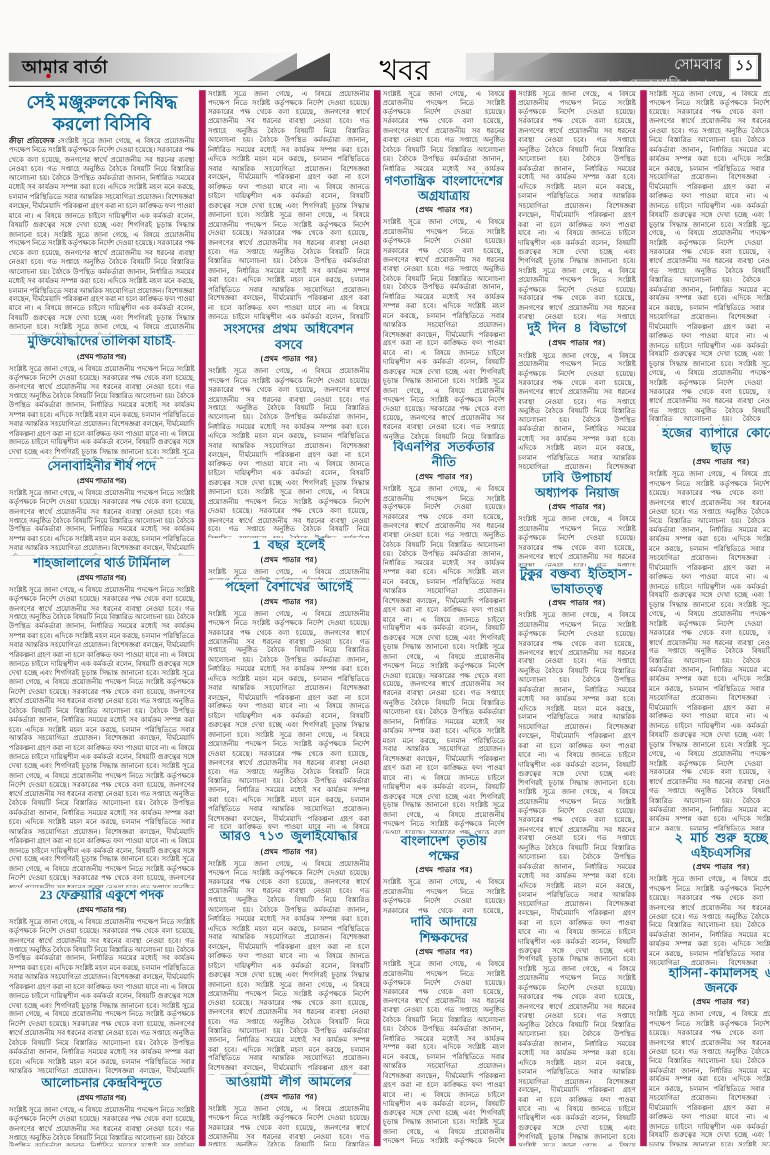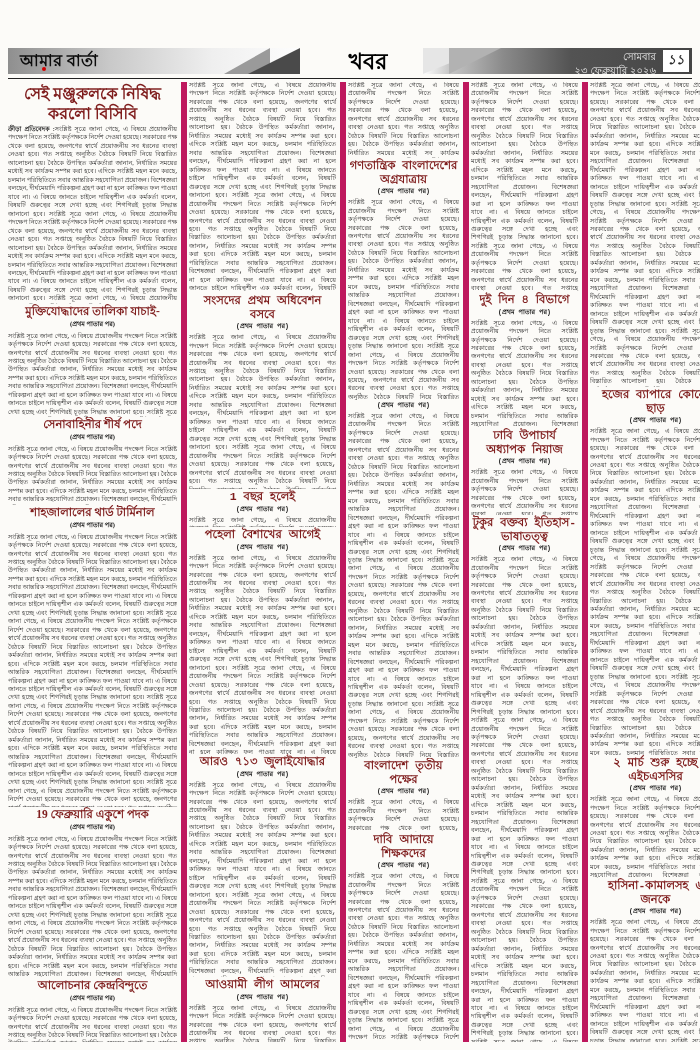--- a/index.html
+++ b/index.html
@@ -24,55 +24,55 @@
     position:absolute;right:30px;top:0;width:46px;height:26px;
     background:#9a9a9a;clip-path:polygon(0 100%,100% 0,100% 100%);
   }
   .masthead-title{
     position:relative;padding-left:12px;font-weight:bold;font-size:16px;
     color:#0d0d0d;letter-spacing:.5px;
   }
   .masthead-dot{position:absolute;left:34px;bottom:3px;width:4px;height:4px;background:#d50000;border-radius:50%;}
   .section-title{
     position:absolute;left:310px;top:-4px;width:100px;text-align:center;
-    font-size:22px;font-weight:bold;color:#000;
+    font-size:26px;font-weight:normal;color:#000;
   }
   .date-banner{
     position:absolute;left:415px;top:0;width:269px;height:26px;
     background:linear-gradient(90deg,#ffffff 0%,#c6c6c6 10%,#8a8a8a 30%,#535353 55%,#454545 100%);
   }
   .date-banner .swoosh-light{
     position:absolute;left:0;top:0;width:64px;height:26px;
     background:#e6e6e6;clip-path:polygon(0 0,100% 0,0 100%);
   }
   .date-banner .swoosh-light2{
     position:absolute;left:26px;top:0;width:52px;height:26px;
     background:#b2b2b2;clip-path:polygon(0 0,100% 0,0 100%);
   }
   .date-text{
     position:absolute;right:36px;top:2px;text-align:right;color:#f2f2f2;
-    font-size:10px;line-height:1.35;font-family:"Liberation Sans",sans-serif;
+    font-size:13px;line-height:1.35;font-family:"Liberation Sans",sans-serif;
   }
   .page-number-box{
     position:absolute;right:4px;top:3px;width:24px;height:20px;background:#fff;
     outline:1px solid #fff;display:flex;align-items:flex-end;justify-content:center;
     font-size:13px;font-weight:bold;color:#2b2b2b;font-style:italic;
   }
   #header-rule{position:absolute;left:8px;top:78px;width:684px;height:0;border-top:1px solid #222;}
   
   #columns{
     position:absolute;left:8px;top:82px;width:684px;height:960px;
     display:flex;gap:3px;
   }
   .col{flex:none;height:960px;}
   .col + .col{border-left:6px solid #be185d;padding-left:2px;font-family:Liberation Mono, monospace;}
   .article{overflow:hidden;box-sizing:border-box;padding:0 1px 2px 0;}
   .article h2{
     margin:1px 0 0;font-size:11.5px;line-height:1.18;font-weight:bold;
-    text-align:center;color:#7f1d1d;
+    text-align:center;color:#0369a1;
   }
   .article h2.big{font-size:16px;line-height:1.25;margin:2px 0 1px;}
   .article .cont{
     font-size:6.5px;font-weight:bold;text-align:center;margin:0 0 2px;color:#111;
   }
   .article .body{
     font-size:6.3px;line-height:1.345;text-align:justify;color:#1c1c1c;
     word-break:break-word;
   }
   .article .body b.rep{font-weight:bold;}
@@ -120,21 +120,21 @@
           <h2>সেনাবাহিনীর শীর্ষ পদে</h2>
           <div class="cont">(প্রথম পাতার পর)</div>
           <div class="body">সংশ্লিষ্ট সূত্রে জানা গেছে, এ বিষয়ে প্রয়োজনীয় পদক্ষেপ নিতে সংশ্লিষ্ট কর্তৃপক্ষকে নির্দেশ দেওয়া হয়েছে। সরকারের পক্ষ থেকে বলা হয়েছে, জনগণের স্বার্থে প্রয়োজনীয় সব ধরনের ব্যবস্থা নেওয়া হবে। গত সপ্তাহে অনুষ্ঠিত বৈঠকে বিষয়টি নিয়ে বিস্তারিত আলোচনা হয়। বৈঠকে উপস্থিত কর্মকর্তারা জানান, নির্ধারিত সময়ের মধ্যেই সব কার্যক্রম সম্পন্ন করা হবে। এদিকে সংশ্লিষ্ট মহল মনে করছে, চলমান পরিস্থিতিতে সবার আন্তরিক সহযোগিতা প্রয়োজন। বিশেষজ্ঞরা বলছেন, দীর্ঘমেয়াদি পরিকল্পনা গ্রহণ করা না হলে কাঙ্ক্ষিত ফল পাওয়া যাবে না। এ বিষয়ে জানতে চাইলে দায়িত্বশীল এক কর্মকর্তা বলেন, বিষয়টি গুরুত্বের সঙ্গে দেখা হচ্ছে এবং শিগগিরই চূড়ান্ত সিদ্ধান্ত জানানো হবে। সংশ্লিষ্ট সূত্রে জানা গেছে, এ বিষয়ে প্রয়োজনীয় পদক্ষেপ নিতে সংশ্লিষ্ট কর্তৃপক্ষকে নির্দেশ দেওয়া হয়েছে। সরকারের পক্ষ থেকে বলা হয়েছে, জনগণের স্বার্থে প্রয়োজনীয় সব ধরনের ব্যবস্থা নেওয়া হবে। গত সপ্তাহে অনুষ্ঠিত বৈঠকে বিষয়টি নিয়ে বিস্তারিত আলোচনা হয়। বৈঠকে উপস্থিত কর্মকর্তারা জানান, নির্ধারিত সময়ের মধ্যেই সব কার্যক্রম সম্পন্ন করা হবে। এদিকে সংশ্লিষ্ট মহল মনে করছে, চলমান পরিস্থিতিতে সবার আন্তরিক সহযোগিতা প্রয়োজন। বিশেষজ্ঞরা বলছেন, দীর্ঘমেয়াদি পরিকল্পনা গ্রহণ করা না হলে কাঙ্ক্ষিত ফল পাওয়া যাবে না। এ বিষয়ে জানতে চাইলে দায়িত্বশীল এক কর্মকর্তা বলেন, বিষয়টি গুরুত্বের সঙ্গে দেখা হচ্ছে এবং শিগগিরই চূড়ান্ত সিদ্ধান্ত জানানো হবে। </div>
         </div>
         <div class="article" style="height: 302px;">
           <h2>শাহজালালের থার্ড টার্মিনাল</h2>
           <div class="cont">(প্রথম পাতার পর)</div>
           <div class="body">সংশ্লিষ্ট সূত্রে জানা গেছে, এ বিষয়ে প্রয়োজনীয় পদক্ষেপ নিতে সংশ্লিষ্ট কর্তৃপক্ষকে নির্দেশ দেওয়া হয়েছে। সরকারের পক্ষ থেকে বলা হয়েছে, জনগণের স্বার্থে প্রয়োজনীয় সব ধরনের ব্যবস্থা নেওয়া হবে। গত সপ্তাহে অনুষ্ঠিত বৈঠকে বিষয়টি নিয়ে বিস্তারিত আলোচনা হয়। বৈঠকে উপস্থিত কর্মকর্তারা জানান, নির্ধারিত সময়ের মধ্যেই সব কার্যক্রম সম্পন্ন করা হবে। এদিকে সংশ্লিষ্ট মহল মনে করছে, চলমান পরিস্থিতিতে সবার আন্তরিক সহযোগিতা প্রয়োজন। বিশেষজ্ঞরা বলছেন, দীর্ঘমেয়াদি পরিকল্পনা গ্রহণ করা না হলে কাঙ্ক্ষিত ফল পাওয়া যাবে না। এ বিষয়ে জানতে চাইলে দায়িত্বশীল এক কর্মকর্তা বলেন, বিষয়টি গুরুত্বের সঙ্গে দেখা হচ্ছে এবং শিগগিরই চূড়ান্ত সিদ্ধান্ত জানানো হবে। সংশ্লিষ্ট সূত্রে জানা গেছে, এ বিষয়ে প্রয়োজনীয় পদক্ষেপ নিতে সংশ্লিষ্ট কর্তৃপক্ষকে নির্দেশ দেওয়া হয়েছে। সরকারের পক্ষ থেকে বলা হয়েছে, জনগণের স্বার্থে প্রয়োজনীয় সব ধরনের ব্যবস্থা নেওয়া হবে। গত সপ্তাহে অনুষ্ঠিত বৈঠকে বিষয়টি নিয়ে বিস্তারিত আলোচনা হয়। বৈঠকে উপস্থিত কর্মকর্তারা জানান, নির্ধারিত সময়ের মধ্যেই সব কার্যক্রম সম্পন্ন করা হবে। এদিকে সংশ্লিষ্ট মহল মনে করছে, চলমান পরিস্থিতিতে সবার আন্তরিক সহযোগিতা প্রয়োজন। বিশেষজ্ঞরা বলছেন, দীর্ঘমেয়াদি পরিকল্পনা গ্রহণ করা না হলে কাঙ্ক্ষিত ফল পাওয়া যাবে না। এ বিষয়ে জানতে চাইলে দায়িত্বশীল এক কর্মকর্তা বলেন, বিষয়টি গুরুত্বের সঙ্গে দেখা হচ্ছে এবং শিগগিরই চূড়ান্ত সিদ্ধান্ত জানানো হবে। সংশ্লিষ্ট সূত্রে জানা গেছে, এ বিষয়ে প্রয়োজনীয় পদক্ষেপ নিতে সংশ্লিষ্ট কর্তৃপক্ষকে নির্দেশ দেওয়া হয়েছে। সরকারের পক্ষ থেকে বলা হয়েছে, জনগণের স্বার্থে প্রয়োজনীয় সব ধরনের ব্যবস্থা নেওয়া হবে। গত সপ্তাহে অনুষ্ঠিত বৈঠকে বিষয়টি নিয়ে বিস্তারিত আলোচনা হয়। বৈঠকে উপস্থিত কর্মকর্তারা জানান, নির্ধারিত সময়ের মধ্যেই সব কার্যক্রম সম্পন্ন করা হবে। এদিকে সংশ্লিষ্ট মহল মনে করছে, চলমান পরিস্থিতিতে সবার আন্তরিক সহযোগিতা প্রয়োজন। বিশেষজ্ঞরা বলছেন, দীর্ঘমেয়াদি পরিকল্পনা গ্রহণ করা না হলে কাঙ্ক্ষিত ফল পাওয়া যাবে না। এ বিষয়ে জানতে চাইলে দায়িত্বশীল এক কর্মকর্তা বলেন, বিষয়টি গুরুত্বের সঙ্গে দেখা হচ্ছে এবং শিগগিরই চূড়ান্ত সিদ্ধান্ত জানানো হবে। সংশ্লিষ্ট সূত্রে জানা গেছে, এ বিষয়ে প্রয়োজনীয় পদক্ষেপ নিতে সংশ্লিষ্ট কর্তৃপক্ষকে নির্দেশ দেওয়া হয়েছে। সরকারের পক্ষ থেকে বলা হয়েছে, জনগণের স্বার্থে প্রয়োজনীয় সব ধরনের ব্যবস্থা নেওয়া হবে। গত সপ্তাহে অনুষ্ঠিত বৈঠকে বিষয়টি নিয়ে বিস্তারিত আলোচনা হয়। বৈঠকে উপস্থিত কর্মকর্তারা জানান, নির্ধারিত সময়ের মধ্যেই সব কার্যক্রম সম্পন্ন করা হবে। এদিকে সংশ্লিষ্ট মহল মনে করছে, চলমান পরিস্থিতিতে সবার আন্তরিক সহযোগিতা প্রয়োজন। বিশেষজ্ঞরা বলছেন, দীর্ঘমেয়াদি পরিকল্পনা গ্রহণ করা না হলে কাঙ্ক্ষিত ফল পাওয়া যাবে না। এ বিষয়ে জানতে চাইলে দায়িত্বশীল এক কর্মকর্তা বলেন, বিষয়টি গুরুত্বের সঙ্গে দেখা হচ্ছে এবং শিগগিরই চূড়ান্ত সিদ্ধান্ত জানানো হবে। </div>
         </div>
         <div class="article" style="height: 171px;">
-          <h2>19 ফেব্রুয়ারি একুশে পদক</h2>
+          <h2>23 ফেব্রুয়ারি একুশে পদক</h2>
           <div class="cont">(প্রথম পাতার পর)</div>
           <div class="body">সংশ্লিষ্ট সূত্রে জানা গেছে, এ বিষয়ে প্রয়োজনীয় পদক্ষেপ নিতে সংশ্লিষ্ট কর্তৃপক্ষকে নির্দেশ দেওয়া হয়েছে। সরকারের পক্ষ থেকে বলা হয়েছে, জনগণের স্বার্থে প্রয়োজনীয় সব ধরনের ব্যবস্থা নেওয়া হবে। গত সপ্তাহে অনুষ্ঠিত বৈঠকে বিষয়টি নিয়ে বিস্তারিত আলোচনা হয়। বৈঠকে উপস্থিত কর্মকর্তারা জানান, নির্ধারিত সময়ের মধ্যেই সব কার্যক্রম সম্পন্ন করা হবে। এদিকে সংশ্লিষ্ট মহল মনে করছে, চলমান পরিস্থিতিতে সবার আন্তরিক সহযোগিতা প্রয়োজন। বিশেষজ্ঞরা বলছেন, দীর্ঘমেয়াদি পরিকল্পনা গ্রহণ করা না হলে কাঙ্ক্ষিত ফল পাওয়া যাবে না। এ বিষয়ে জানতে চাইলে দায়িত্বশীল এক কর্মকর্তা বলেন, বিষয়টি গুরুত্বের সঙ্গে দেখা হচ্ছে এবং শিগগিরই চূড়ান্ত সিদ্ধান্ত জানানো হবে। সংশ্লিষ্ট সূত্রে জানা গেছে, এ বিষয়ে প্রয়োজনীয় পদক্ষেপ নিতে সংশ্লিষ্ট কর্তৃপক্ষকে নির্দেশ দেওয়া হয়েছে। সরকারের পক্ষ থেকে বলা হয়েছে, জনগণের স্বার্থে প্রয়োজনীয় সব ধরনের ব্যবস্থা নেওয়া হবে। গত সপ্তাহে অনুষ্ঠিত বৈঠকে বিষয়টি নিয়ে বিস্তারিত আলোচনা হয়। বৈঠকে উপস্থিত কর্মকর্তারা জানান, নির্ধারিত সময়ের মধ্যেই সব কার্যক্রম সম্পন্ন করা হবে। এদিকে সংশ্লিষ্ট মহল মনে করছে, চলমান পরিস্থিতিতে সবার আন্তরিক সহযোগিতা প্রয়োজন। বিশেষজ্ঞরা বলছেন, দীর্ঘমেয়াদি পরিকল্পনা গ্রহণ করা না হলে কাঙ্ক্ষিত ফল পাওয়া যাবে না। এ বিষয়ে জানতে চাইলে দায়িত্বশীল এক কর্মকর্তা বলেন, বিষয়টি গুরুত্বের সঙ্গে দেখা হচ্ছে এবং শিগগিরই চূড়ান্ত সিদ্ধান্ত জানানো হবে। সংশ্লিষ্ট সূত্রে জানা গেছে, এ বিষয়ে প্রয়োজনীয় পদক্ষেপ নিতে সংশ্লিষ্ট কর্তৃপক্ষকে নির্দেশ দেওয়া হয়েছে। সরকারের পক্ষ থেকে বলা হয়েছে, জনগণের স্বার্থে প্রয়োজনীয় সব ধরনের ব্যবস্থা নেওয়া হবে। গত সপ্তাহে অনুষ্ঠিত বৈঠকে বিষয়টি নিয়ে বিস্তারিত আলোচনা হয়। বৈঠকে উপস্থিত কর্মকর্তারা জানান, নির্ধারিত সময়ের মধ্যেই সব কার্যক্রম সম্পন্ন করা হবে। এদিকে সংশ্লিষ্ট মহল মনে করছে, চলমান পরিস্থিতিতে সবার আন্তরিক সহযোগিতা প্রয়োজন। বিশেষজ্ঞরা বলছেন, দীর্ঘমেয়াদি পরিকল্পনা গ্রহণ করা না হলে কাঙ্ক্ষিত ফল পাওয়া যাবে না। এ বিষয়ে জানতে চাইলে দায়িত্বশীল এক কর্মকর্তা বলেন, বিষয়টি গুরুত্বের সঙ্গে দেখা হচ্ছে এবং শিগগিরই চূড়ান্ত সিদ্ধান্ত জানানো হবে। </div>
         </div>
         <div class="article" style="height: 64px;">
           <h2>আলোচনার কেন্দ্রবিন্দুতে</h2>
           <div class="cont">(প্রথম পাতার পর)</div>
           <div class="body">সংশ্লিষ্ট সূত্রে জানা গেছে, এ বিষয়ে প্রয়োজনীয় পদক্ষেপ নিতে সংশ্লিষ্ট কর্তৃপক্ষকে নির্দেশ দেওয়া হয়েছে। সরকারের পক্ষ থেকে বলা হয়েছে, জনগণের স্বার্থে প্রয়োজনীয় সব ধরনের ব্যবস্থা নেওয়া হবে। গত সপ্তাহে অনুষ্ঠিত বৈঠকে বিষয়টি নিয়ে বিস্তারিত আলোচনা হয়। বৈঠকে উপস্থিত কর্মকর্তারা জানান, নির্ধারিত সময়ের মধ্যেই সব কার্যক্রম সম্পন্ন করা হবে। এদিকে সংশ্লিষ্ট মহল মনে করছে, চলমান পরিস্থিতিতে সবার আন্তরিক সহযোগিতা প্রয়োজন। বিশেষজ্ঞরা বলছেন, দীর্ঘমেয়াদি পরিকল্পনা গ্রহণ করা না হলে কাঙ্ক্ষিত ফল পাওয়া যাবে না। এ বিষয়ে জানতে চাইলে দায়িত্বশীল এক কর্মকর্তা বলেন, বিষয়টি গুরুত্বের সঙ্গে দেখা হচ্ছে এবং শিগগিরই চূড়ান্ত সিদ্ধান্ত জানানো হবে। সংশ্লিষ্ট সূত্রে জানা গেছে, এ বিষয়ে প্রয়োজনীয় পদক্ষেপ নিতে সংশ্লিষ্ট কর্তৃপক্ষকে নির্দেশ দেওয়া হয়েছে। সরকারের পক্ষ থেকে বলা হয়েছে, জনগণের স্বার্থে প্রয়োজনীয় সব ধরনের ব্যবস্থা নেওয়া হবে। গত সপ্তাহে অনুষ্ঠিত বৈঠকে বিষয়টি নিয়ে বিস্তারিত আলোচনা হয়। বৈঠকে উপস্থিত কর্মকর্তারা জানান, নির্ধারিত সময়ের মধ্যেই সব কার্যক্রম সম্পন্ন করা হবে। এদিকে সংশ্লিষ্ট মহল মনে করছে, চলমান পরিস্থিতিতে সবার আন্তরিক সহযোগিতা প্রয়োজন। বিশেষজ্ঞরা বলছেন, দীর্ঘমেয়াদি পরিকল্পনা গ্রহণ করা না হলে কাঙ্ক্ষিত ফল পাওয়া যাবে না। এ বিষয়ে জানতে চাইলে দায়িত্বশীল এক কর্মকর্তা বলেন, বিষয়টি গুরুত্বের সঙ্গে দেখা হচ্ছে এবং শিগগিরই চূড়ান্ত সিদ্ধান্ত জানানো হবে। </div>
         </div>
       </div>
       <div class="col" style="width: 148px;">
@@ -170,20 +170,21 @@
       <div class="col" style="width: 112px;">
         <div class="article" style="height: 76px;">
           <div class="body">সংশ্লিষ্ট সূত্রে জানা গেছে, এ বিষয়ে প্রয়োজনীয় পদক্ষেপ নিতে সংশ্লিষ্ট কর্তৃপক্ষকে নির্দেশ দেওয়া হয়েছে। সরকারের পক্ষ থেকে বলা হয়েছে, জনগণের স্বার্থে প্রয়োজনীয় সব ধরনের ব্যবস্থা নেওয়া হবে। গত সপ্তাহে অনুষ্ঠিত বৈঠকে বিষয়টি নিয়ে বিস্তারিত আলোচনা হয়। বৈঠকে উপস্থিত কর্মকর্তারা জানান, নির্ধারিত সময়ের মধ্যেই সব কার্যক্রম সম্পন্ন করা হবে। এদিকে সংশ্লিষ্ট মহল মনে করছে, চলমান পরিস্থিতিতে সবার আন্তরিক সহযোগিতা প্রয়োজন। বিশেষজ্ঞরা বলছেন, দীর্ঘমেয়াদি পরিকল্পনা গ্রহণ করা না হলে কাঙ্ক্ষিত ফল পাওয়া যাবে না। এ বিষয়ে জানতে চাইলে দায়িত্বশীল এক কর্মকর্তা বলেন, বিষয়টি গুরুত্বের সঙ্গে দেখা হচ্ছে এবং শিগগিরই চূড়ান্ত সিদ্ধান্ত জানানো হবে। সংশ্লিষ্ট সূত্রে জানা গেছে, এ বিষয়ে প্রয়োজনীয় পদক্ষেপ নিতে সংশ্লিষ্ট কর্তৃপক্ষকে নির্দেশ দেওয়া হয়েছে। সরকারের পক্ষ থেকে বলা হয়েছে, জনগণের স্বার্থে প্রয়োজনীয় সব ধরনের ব্যবস্থা নেওয়া হবে। গত সপ্তাহে অনুষ্ঠিত বৈঠকে বিষয়টি নিয়ে বিস্তারিত আলোচনা হয়। বৈঠকে উপস্থিত কর্মকর্তারা জানান, নির্ধারিত সময়ের মধ্যেই সব কার্যক্রম সম্পন্ন করা হবে। এদিকে সংশ্লিষ্ট মহল মনে করছে, চলমান পরিস্থিতিতে সবার আন্তরিক সহযোগিতা প্রয়োজন। বিশেষজ্ঞরা বলছেন, দীর্ঘমেয়াদি পরিকল্পনা গ্রহণ করা না হলে কাঙ্ক্ষিত ফল পাওয়া যাবে না। এ বিষয়ে জানতে চাইলে দায়িত্বশীল এক কর্মকর্তা বলেন, বিষয়টি গুরুত্বের সঙ্গে দেখা হচ্ছে এবং শিগগিরই চূড়ান্ত সিদ্ধান্ত জানানো হবে। </div>
         </div>
         <div class="article" style="height: 242px;">
           <h2>গণতান্ত্রিক বাংলাদেশের অগ্রযাত্রায়</h2>
           <div class="cont">(প্রথম পাতার পর)</div>
           <div class="body">সংশ্লিষ্ট সূত্রে জানা গেছে, এ বিষয়ে প্রয়োজনীয় পদক্ষেপ নিতে সংশ্লিষ্ট কর্তৃপক্ষকে নির্দেশ দেওয়া হয়েছে। সরকারের পক্ষ থেকে বলা হয়েছে, জনগণের স্বার্থে প্রয়োজনীয় সব ধরনের ব্যবস্থা নেওয়া হবে। গত সপ্তাহে অনুষ্ঠিত বৈঠকে বিষয়টি নিয়ে বিস্তারিত আলোচনা হয়। বৈঠকে উপস্থিত কর্মকর্তারা জানান, নির্ধারিত সময়ের মধ্যেই সব কার্যক্রম সম্পন্ন করা হবে। এদিকে সংশ্লিষ্ট মহল মনে করছে, চলমান পরিস্থিতিতে সবার আন্তরিক সহযোগিতা প্রয়োজন। বিশেষজ্ঞরা বলছেন, দীর্ঘমেয়াদি পরিকল্পনা গ্রহণ করা না হলে কাঙ্ক্ষিত ফল পাওয়া যাবে না। এ বিষয়ে জানতে চাইলে দায়িত্বশীল এক কর্মকর্তা বলেন, বিষয়টি গুরুত্বের সঙ্গে দেখা হচ্ছে এবং শিগগিরই চূড়ান্ত সিদ্ধান্ত জানানো হবে। সংশ্লিষ্ট সূত্রে জানা গেছে, এ বিষয়ে প্রয়োজনীয় পদক্ষেপ নিতে সংশ্লিষ্ট কর্তৃপক্ষকে নির্দেশ দেওয়া হয়েছে। সরকারের পক্ষ থেকে বলা হয়েছে, জনগণের স্বার্থে প্রয়োজনীয় সব ধরনের ব্যবস্থা নেওয়া হবে। গত সপ্তাহে অনুষ্ঠিত বৈঠকে বিষয়টি নিয়ে বিস্তারিত আলোচনা হয়। বৈঠকে উপস্থিত কর্মকর্তারা জানান, নির্ধারিত সময়ের মধ্যেই সব কার্যক্রম সম্পন্ন করা হবে। এদিকে সংশ্লিষ্ট মহল মনে করছে, চলমান পরিস্থিতিতে সবার আন্তরিক সহযোগিতা প্রয়োজন। বিশেষজ্ঞরা বলছেন, দীর্ঘমেয়াদি পরিকল্পনা গ্রহণ করা না হলে কাঙ্ক্ষিত ফল পাওয়া যাবে না। এ বিষয়ে জানতে চাইলে দায়িত্বশীল এক কর্মকর্তা বলেন, বিষয়টি গুরুত্বের সঙ্গে দেখা হচ্ছে এবং শিগগিরই চূড়ান্ত সিদ্ধান্ত জানানো হবে। সংশ্লিষ্ট সূত্রে জানা গেছে, এ বিষয়ে প্রয়োজনীয় পদক্ষেপ নিতে সংশ্লিষ্ট কর্তৃপক্ষকে নির্দেশ দেওয়া হয়েছে। সরকারের পক্ষ থেকে বলা হয়েছে, জনগণের স্বার্থে প্রয়োজনীয় সব ধরনের ব্যবস্থা নেওয়া হবে। গত সপ্তাহে অনুষ্ঠিত বৈঠকে বিষয়টি নিয়ে বিস্তারিত আলোচনা হয়। বৈঠকে উপস্থিত কর্মকর্তারা জানান, নির্ধারিত সময়ের মধ্যেই সব কার্যক্রম সম্পন্ন করা হবে। এদিকে সংশ্লিষ্ট মহল মনে করছে, চলমান পরিস্থিতিতে সবার আন্তরিক সহযোগিতা প্রয়োজন। বিশেষজ্ঞরা বলছেন, দীর্ঘমেয়াদি পরিকল্পনা গ্রহণ করা না হলে কাঙ্ক্ষিত ফল পাওয়া যাবে না। এ বিষয়ে জানতে চাইলে দায়িত্বশীল এক কর্মকর্তা বলেন, বিষয়টি গুরুত্বের সঙ্গে দেখা হচ্ছে এবং শিগগিরই চূড়ান্ত সিদ্ধান্ত জানানো হবে। </div>
         </div>
         <div class="article" style="height: 358px;">
+          <h2>বিএনপির সতর্কতার নীতি</h2>
           <div class="cont">(প্রথম পাতার পর)</div>
           <div class="body">সংশ্লিষ্ট সূত্রে জানা গেছে, এ বিষয়ে প্রয়োজনীয় পদক্ষেপ নিতে সংশ্লিষ্ট কর্তৃপক্ষকে নির্দেশ দেওয়া হয়েছে। সরকারের পক্ষ থেকে বলা হয়েছে, জনগণের স্বার্থে প্রয়োজনীয় সব ধরনের ব্যবস্থা নেওয়া হবে। গত সপ্তাহে অনুষ্ঠিত বৈঠকে বিষয়টি নিয়ে বিস্তারিত আলোচনা হয়। বৈঠকে উপস্থিত কর্মকর্তারা জানান, নির্ধারিত সময়ের মধ্যেই সব কার্যক্রম সম্পন্ন করা হবে। এদিকে সংশ্লিষ্ট মহল মনে করছে, চলমান পরিস্থিতিতে সবার আন্তরিক সহযোগিতা প্রয়োজন। বিশেষজ্ঞরা বলছেন, দীর্ঘমেয়াদি পরিকল্পনা গ্রহণ করা না হলে কাঙ্ক্ষিত ফল পাওয়া যাবে না। এ বিষয়ে জানতে চাইলে দায়িত্বশীল এক কর্মকর্তা বলেন, বিষয়টি গুরুত্বের সঙ্গে দেখা হচ্ছে এবং শিগগিরই চূড়ান্ত সিদ্ধান্ত জানানো হবে। সংশ্লিষ্ট সূত্রে জানা গেছে, এ বিষয়ে প্রয়োজনীয় পদক্ষেপ নিতে সংশ্লিষ্ট কর্তৃপক্ষকে নির্দেশ দেওয়া হয়েছে। সরকারের পক্ষ থেকে বলা হয়েছে, জনগণের স্বার্থে প্রয়োজনীয় সব ধরনের ব্যবস্থা নেওয়া হবে। গত সপ্তাহে অনুষ্ঠিত বৈঠকে বিষয়টি নিয়ে বিস্তারিত আলোচনা হয়। বৈঠকে উপস্থিত কর্মকর্তারা জানান, নির্ধারিত সময়ের মধ্যেই সব কার্যক্রম সম্পন্ন করা হবে। এদিকে সংশ্লিষ্ট মহল মনে করছে, চলমান পরিস্থিতিতে সবার আন্তরিক সহযোগিতা প্রয়োজন। বিশেষজ্ঞরা বলছেন, দীর্ঘমেয়াদি পরিকল্পনা গ্রহণ করা না হলে কাঙ্ক্ষিত ফল পাওয়া যাবে না। এ বিষয়ে জানতে চাইলে দায়িত্বশীল এক কর্মকর্তা বলেন, বিষয়টি গুরুত্বের সঙ্গে দেখা হচ্ছে এবং শিগগিরই চূড়ান্ত সিদ্ধান্ত জানানো হবে। সংশ্লিষ্ট সূত্রে জানা গেছে, এ বিষয়ে প্রয়োজনীয় পদক্ষেপ নিতে সংশ্লিষ্ট কর্তৃপক্ষকে নির্দেশ দেওয়া হয়েছে। সরকারের পক্ষ থেকে বলা হয়েছে, জনগণের স্বার্থে প্রয়োজনীয় সব ধরনের ব্যবস্থা নেওয়া হবে। গত সপ্তাহে অনুষ্ঠিত বৈঠকে বিষয়টি নিয়ে বিস্তারিত আলোচনা হয়। বৈঠকে উপস্থিত কর্মকর্তারা জানান, নির্ধারিত সময়ের মধ্যেই সব কার্যক্রম সম্পন্ন করা হবে। এদিকে সংশ্লিষ্ট মহল মনে করছে, চলমান পরিস্থিতিতে সবার আন্তরিক সহযোগিতা প্রয়োজন। বিশেষজ্ঞরা বলছেন, দীর্ঘমেয়াদি পরিকল্পনা গ্রহণ করা না হলে কাঙ্ক্ষিত ফল পাওয়া যাবে না। এ বিষয়ে জানতে চাইলে দায়িত্বশীল এক কর্মকর্তা বলেন, বিষয়টি গুরুত্বের সঙ্গে দেখা হচ্ছে এবং শিগগিরই চূড়ান্ত সিদ্ধান্ত জানানো হবে। সংশ্লিষ্ট সূত্রে জানা গেছে, এ বিষয়ে প্রয়োজনীয় পদক্ষেপ নিতে সংশ্লিষ্ট কর্তৃপক্ষকে নির্দেশ দেওয়া হয়েছে। সরকারের পক্ষ থেকে বলা হয়েছে, জনগণের স্বার্থে প্রয়োজনীয় সব ধরনের ব্যবস্থা নেওয়া হবে। গত সপ্তাহে অনুষ্ঠিত বৈঠকে বিষয়টি নিয়ে বিস্তারিত আলোচনা হয়। বৈঠকে উপস্থিত কর্মকর্তারা জানান, নির্ধারিত সময়ের মধ্যেই সব কার্যক্রম সম্পন্ন করা হবে। এদিকে সংশ্লিষ্ট মহল মনে করছে, চলমান পরিস্থিতিতে সবার আন্তরিক সহযোগিতা প্রয়োজন। বিশেষজ্ঞরা বলছেন, দীর্ঘমেয়াদি পরিকল্পনা গ্রহণ করা না হলে কাঙ্ক্ষিত ফল পাওয়া যাবে না। এ বিষয়ে জানতে চাইলে দায়িত্বশীল এক কর্মকর্তা বলেন, বিষয়টি গুরুত্বের সঙ্গে দেখা হচ্ছে এবং শিগগিরই চূড়ান্ত সিদ্ধান্ত জানানো হবে। </div>
         </div>
         <div class="article" style="height: 74px;">
           <h2>বাংলাদেশ তৃতীয় পক্ষের</h2>
           <div class="cont">(প্রথম পাতার পর)</div>
           <div class="body">সংশ্লিষ্ট সূত্রে জানা গেছে, এ বিষয়ে প্রয়োজনীয় পদক্ষেপ নিতে সংশ্লিষ্ট কর্তৃপক্ষকে নির্দেশ দেওয়া হয়েছে। সরকারের পক্ষ থেকে বলা হয়েছে, জনগণের স্বার্থে প্রয়োজনীয় সব ধরনের ব্যবস্থা নেওয়া হবে। গত সপ্তাহে অনুষ্ঠিত বৈঠকে বিষয়টি নিয়ে বিস্তারিত আলোচনা হয়। বৈঠকে উপস্থিত কর্মকর্তারা জানান, নির্ধারিত সময়ের মধ্যেই সব কার্যক্রম সম্পন্ন করা হবে। এদিকে সংশ্লিষ্ট মহল মনে করছে, চলমান পরিস্থিতিতে সবার আন্তরিক সহযোগিতা প্রয়োজন। বিশেষজ্ঞরা বলছেন, দীর্ঘমেয়াদি পরিকল্পনা গ্রহণ করা না হলে কাঙ্ক্ষিত ফল পাওয়া যাবে না। এ বিষয়ে জানতে চাইলে দায়িত্বশীল এক কর্মকর্তা বলেন, বিষয়টি গুরুত্বের সঙ্গে দেখা হচ্ছে এবং শিগগিরই চূড়ান্ত সিদ্ধান্ত জানানো হবে। সংশ্লিষ্ট সূত্রে জানা গেছে, এ বিষয়ে প্রয়োজনীয় পদক্ষেপ নিতে সংশ্লিষ্ট কর্তৃপক্ষকে নির্দেশ দেওয়া হয়েছে। সরকারের পক্ষ থেকে বলা হয়েছে, জনগণের স্বার্থে প্রয়োজনীয় সব ধরনের ব্যবস্থা নেওয়া হবে। গত সপ্তাহে অনুষ্ঠিত বৈঠকে বিষয়টি নিয়ে বিস্তারিত আলোচনা হয়। বৈঠকে উপস্থিত কর্মকর্তারা জানান, নির্ধারিত সময়ের মধ্যেই সব কার্যক্রম সম্পন্ন করা হবে। এদিকে সংশ্লিষ্ট মহল মনে করছে, চলমান পরিস্থিতিতে সবার আন্তরিক সহযোগিতা প্রয়োজন। বিশেষজ্ঞরা বলছেন, দীর্ঘমেয়াদি পরিকল্পনা গ্রহণ করা না হলে কাঙ্ক্ষিত ফল পাওয়া যাবে না। এ বিষয়ে জানতে চাইলে দায়িত্বশীল এক কর্মকর্তা বলেন, বিষয়টি গুরুত্বের সঙ্গে দেখা হচ্ছে এবং শিগগিরই চূড়ান্ত সিদ্ধান্ত জানানো হবে। </div>
         </div>
         <div class="article" style="height: 210px;">
           <h2>দাবি আদায়ে শিক্ষকদের</h2>

